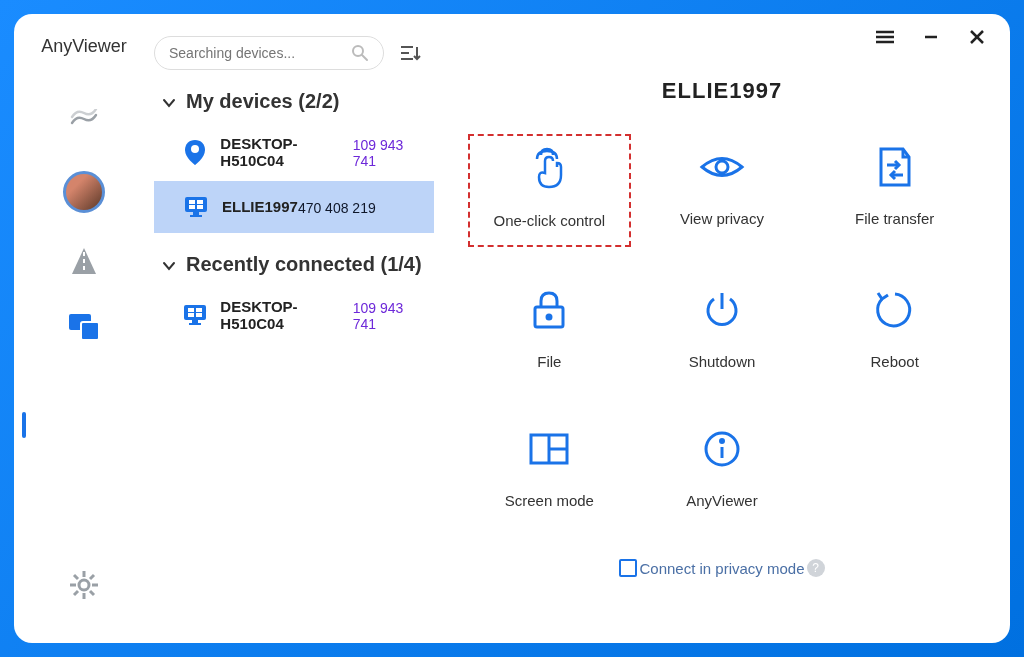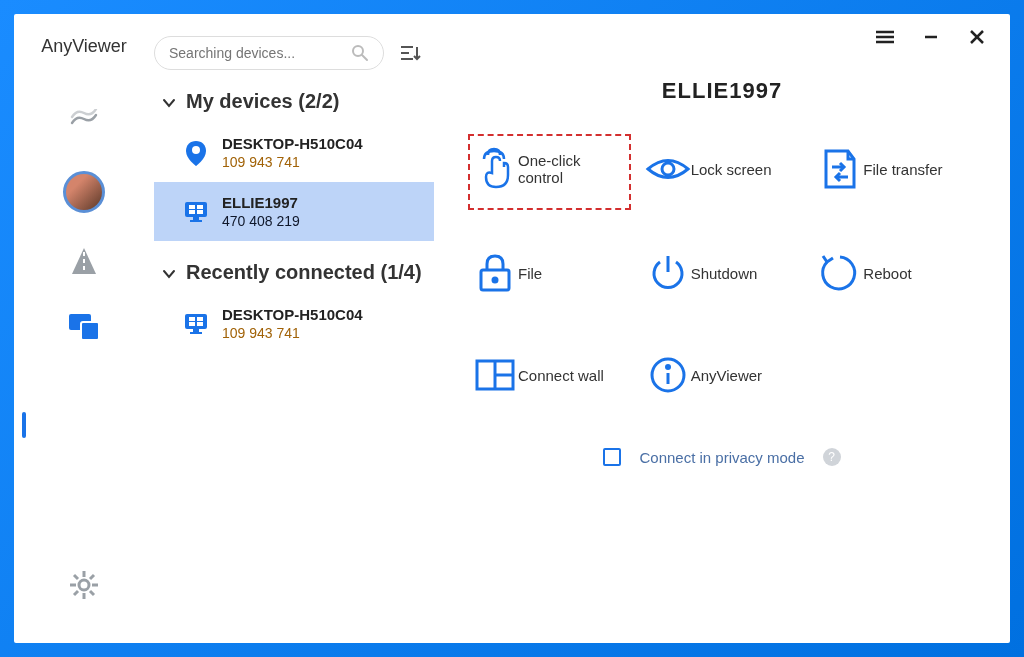--- a/index.html
+++ b/index.html
@@ -1,49 +1,49 @@
 <!DOCTYPE html>
 <html><head>
 <meta charset="utf-8">
 <style>
   * { box-sizing: border-box; margin: 0; padding: 0; font-family: "Segoe UI", Arial, sans-serif; }
   body { width: 1024px; height: 657px; background: linear-gradient(135deg, #1a8cff 0%, #0070e0 100%); padding: 14px; }
-  .window { width: 100%; height: 100%; background: #fff; border-radius: 2px; display: flex; overflow: hidden; position: relative; }
+  .window { width: 100%; height: 100%; background: #fff; border-radius: 18px; display: flex; overflow: hidden; position: relative; }
   .sidebar { width: 140px; display: flex; flex-direction: column; align-items: center; padding-top: 22px; gap: 30px; position: relative; }
   .app-title { font-size: 18px; font-weight: 500; color: #333; margin-bottom: 14px; }
   .side-icon { width: 36px; height: 36px; display: flex; align-items: center; justify-content: center; color: #9aa0a6; cursor: pointer; }
   .side-icon.active { color: #1a73e8; }
   .avatar { width: 42px; height: 42px; border-radius: 50%; background: linear-gradient(135deg, #d4846b 30%, #5a3828 100%); border: 3px solid #5a8fd6; cursor: pointer; margin-top: 4px; }
   .active-marker { position: absolute; left: 8px; top: 398px; width: 4px; height: 26px; background: #1a73e8; border-radius: 2px; }
   .settings-gap { flex: 1; }
   .main { flex: 1; display: flex; }
   .device-panel { width: 280px; padding-top: 22px; display: flex; flex-direction: column; }
   .search-row { display: flex; align-items: center; gap: 14px; padding: 0 12px 0 0; }
   .search-box { flex: 1; height: 34px; border: 1px solid #ddd; border-radius: 17px; display: flex; align-items: center; padding: 0 14px; }
   .search-box input { flex: 1; border: none; outline: none; font-size: 14px; color: #888; background: transparent; }
   .sort-btn { width: 24px; height: 24px; cursor: pointer; color: #555; display: flex; align-items: center; justify-content: center; }
   .group-header { display: flex; align-items: center; padding: 20px 8px 10px 8px; font-size: 20px; font-weight: 600; color: #333; cursor: pointer; }
   .chevron { margin-right: 10px; }
   .device-item { display: flex; align-items: center; padding: 12px 8px 12px 28px; cursor: pointer; }
   .device-item.selected { background: #bdd4f8; }
   .device-icon { width: 28px; height: 28px; margin-right: 12px; display: flex; align-items: center; justify-content: center; }
-  .device-text { display: flex; flex-direction: column; }
+  .device-text { display: flex; flex-direction: row; }
   .device-name { font-size: 15px; font-weight: 600; color: #222; }
-  .device-id { font-size: 14px; color: #a16207; margin-top: 2px; }
+  .device-id { font-size: 14px; color: #6d28d9; margin-top: 2px; }
   .device-item.selected .device-id { color: #0f172a; }
   .detail-panel { flex: 1; padding: 20px 24px 0 24px; position: relative; }
   .titlebar { position: absolute; top: 12px; right: 22px; display: flex; gap: 24px; align-items: center; }
   .titlebar-btn { width: 22px; height: 22px; cursor: pointer; display: flex; align-items: center; justify-content: center; color: #222; }
   .device-title { text-align: center; font-size: 22px; font-weight: 600; letter-spacing: 1px; color: #222; margin-top: 44px; margin-bottom: 30px; }
   .action-grid { display: grid; grid-template-columns: repeat(3, 1fr); gap: 30px 10px; padding: 0 10px; }
-  .action-tile { display: flex; align-items: center; cursor: pointer; padding: 10px 4px 16px 4px; }
+  .action-tile { display: flex; flex-direction: column; align-items: center; gap: 20px; cursor: pointer; padding: 10px 4px 16px 4px; }
   .action-tile.highlighted { border: 2px dashed #d32f2f; }
   .action-icon { width: 46px; height: 46px; display: flex; align-items: center; justify-content: center; color: #1a73e8; }
   .action-label { font-size: 15px; color: #333; }
-  .footer-row { display: flex; align-items: center; justify-content: center; gap: 18px; margin-top: 34px; cursor: pointer; }
+  .footer-row { display: flex; align-items: center; justify-content: center; gap: 2px; margin-top: 34px; cursor: pointer; }
   .checkbox { width: 18px; height: 18px; border: 2px solid #1a73e8; border-radius: 2px; }
   .footer-label { font-size: 15px; color: #4a6fa5; }
   .help-dot { width: 18px; height: 18px; border-radius: 50%; background: #d0d4d9; color: #fff; font-size: 12px; display: flex; align-items: center; justify-content: center; }
 </style>
 </head>
 <body>
 
 <div class="window">
 
   <div class="sidebar">
@@ -208,21 +208,21 @@
           </div>
           <span class="action-label">One-click control</span>
         </div>
         <div class="action-tile">
           <div class="action-icon">
             <svg width="46" height="30" viewBox="0 0 46 30" fill="none" stroke="#1a73e8" stroke-width="3">
                 <path d="M3 15 Q23 -2 43 15 Q23 32 3 15 Z"></path>
                 <circle cx="23" cy="15" r="6"></circle>
               </svg>
           </div>
-          <span class="action-label">Lock screen</span>
+          <span class="action-label">View privacy</span>
         </div>
         <div class="action-tile">
           <div class="action-icon">
             <svg width="40" height="44" viewBox="0 0 40 44" fill="none" stroke="#1a73e8" stroke-width="3">
                 <path d="M6 4 L28 4 L34 12 L34 40 L6 40 Z"></path>
                 <path d="M28 4 L28 12 L34 12"></path>
                 <line x1="12" y1="20" x2="24" y2="20"></line>
                 <path d="M20 16 L24 20 L20 24"></path>
                 <line x1="28" y1="30" x2="16" y2="30"></line>
                 <path d="M20 26 L16 30 L20 34"></path>
@@ -259,21 +259,21 @@
           <span class="action-label">Reboot</span>
         </div>
         <div class="action-tile">
           <div class="action-icon">
             <svg width="42" height="34" viewBox="0 0 42 34" fill="none" stroke="#1a73e8" stroke-width="3">
                 <rect x="3" y="3" width="36" height="28"></rect>
                 <line x1="21" y1="3" x2="21" y2="31"></line>
                 <line x1="21" y1="17" x2="39" y2="17"></line>
               </svg>
           </div>
-          <span class="action-label">Connect wall</span>
+          <span class="action-label">Screen mode</span>
         </div>
         <div class="action-tile">
           <div class="action-icon">
             <svg width="40" height="40" viewBox="0 0 40 40" fill="none" stroke="#1a73e8" stroke-width="3">
                 <circle cx="20" cy="20" r="16"></circle>
                 <circle cx="20" cy="12" r="1.5" fill="#1a73e8"></circle>
                 <line x1="20" y1="18" x2="20" y2="29"></line>
               </svg>
           </div>
           <span class="action-label">AnyViewer</span>

